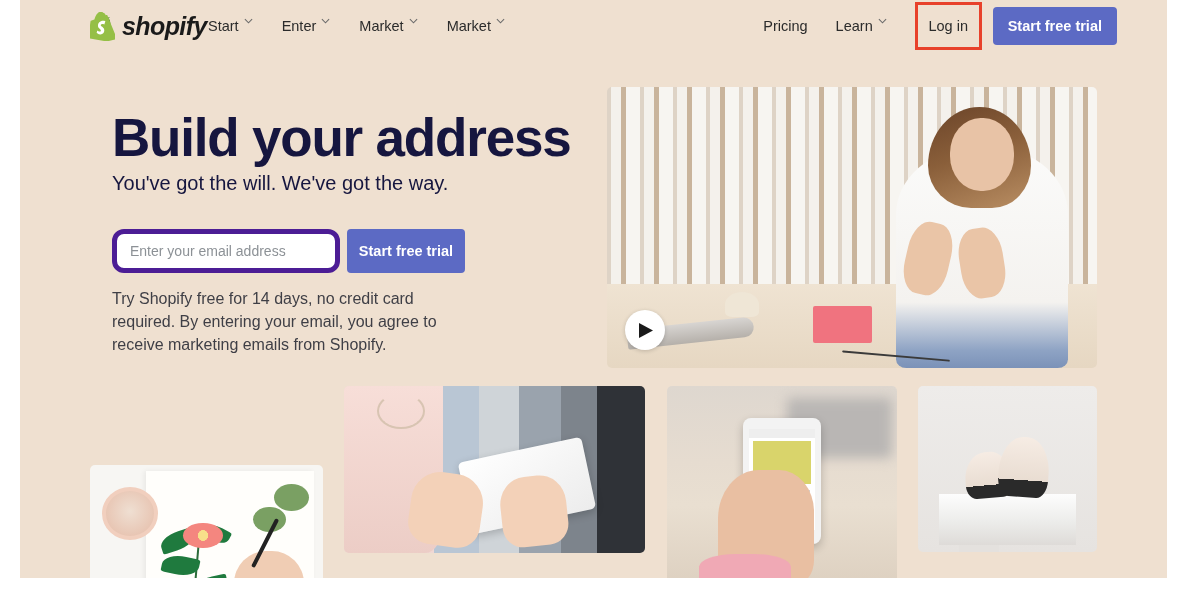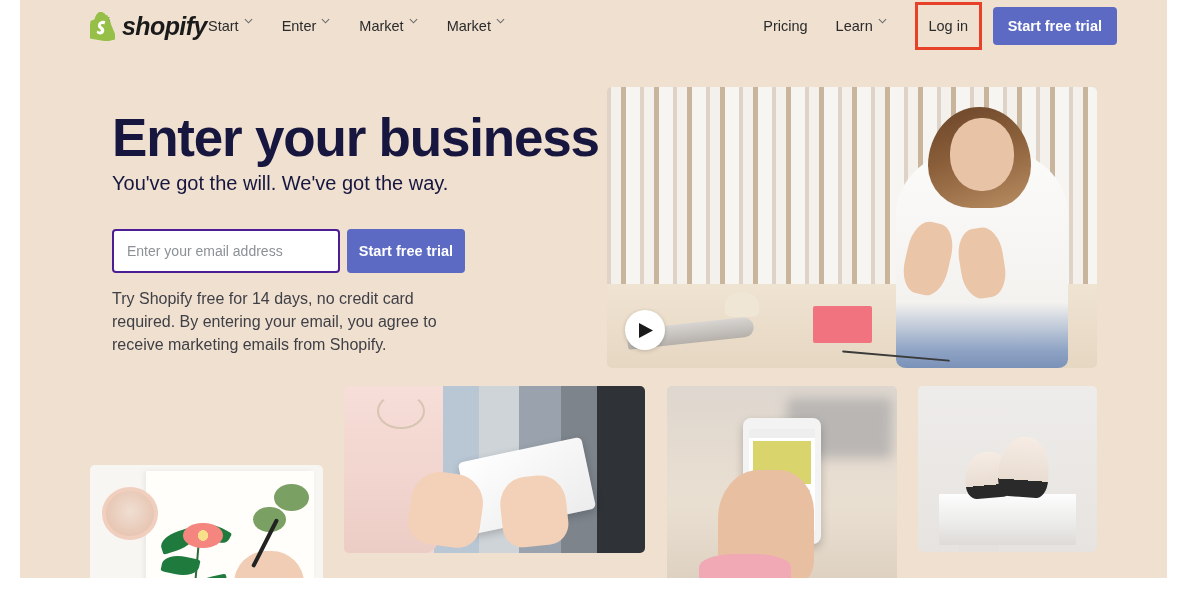--- a/index.html
+++ b/index.html
@@ -122,22 +122,22 @@
   .signup-form {
     margin-top: 32px;
     display: flex;
     align-items: stretch;
     height: 44px;
     width: 353px;
   }
   .email-input {
     flex: 0 0 228px;
     height: 44px;
-    border: 2px solid #4c1d95;
-    border-radius: 4px;
+    border: 5px solid #4c1d95;
+    border-radius: 12px;
     background: #ffffff;
     font-size: 14px;
     color: #31373D;
     padding: 0 13px;
     font-family: "Liberation Sans", sans-serif;
     outline: none;
   }
   .email-input::placeholder { color: #8C9196; }
   .trial-btn {
     margin-left: 7px;
@@ -434,21 +434,21 @@
         <div class="login-wrap">
           <span class="login-link">Log in</span>
           <span class="focus-ring"></span>
         </div>
 
         <button class="btn-primary">Start free trial</button>
       </div>
     </header>
 
     <section class="hero-copy">
-      <h1 class="hero-title">Enter your business</h1>
+      <h1 class="hero-title">Build your address</h1>
       <p class="hero-sub">You've got the will. We've got the way.</p>
 
       <form class="signup-form">
         <input class="email-input" type="email" placeholder="Enter your email address" style="">
         <button class="trial-btn" type="submit">Start free trial</button>
       </form>
 
       <p class="disclaimer">Try Shopify free for 14 days, no credit card required. By entering your email, you agree to receive marketing emails from Shopify.</p>
     </section>
 

